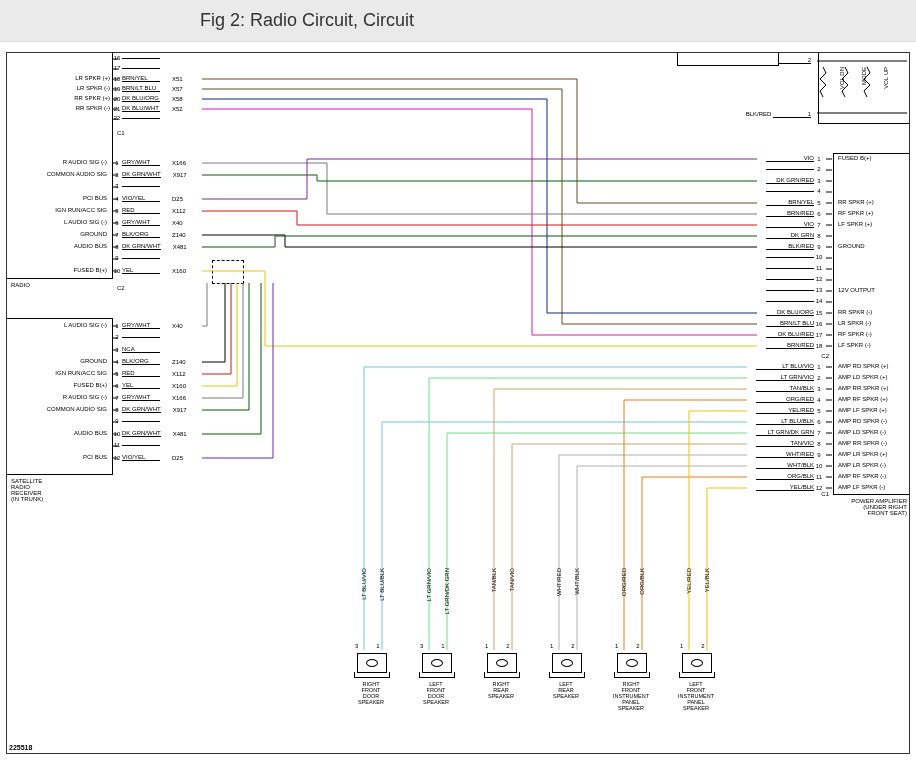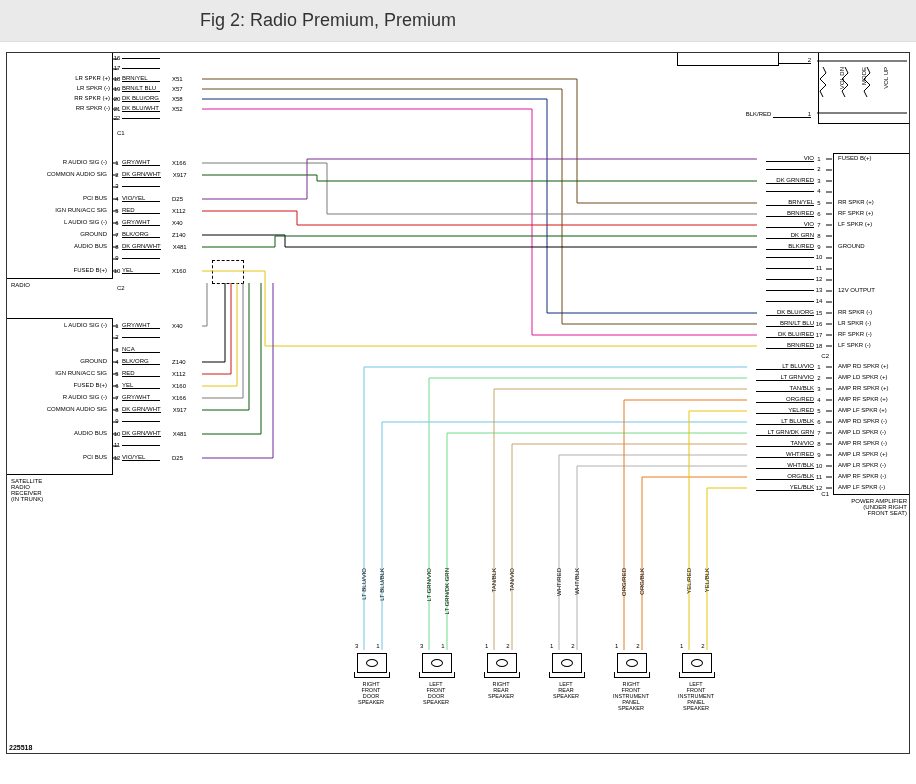--- a/index.html
+++ b/index.html
@@ -22,21 +22,21 @@
   .speaker-lbl { font-size:5.5px; text-align:center; width:44px; margin-top:8px; margin-left:-8px; }
   .vert-lbl { position:absolute; font-size:6px; writing-mode:vertical-rl; transform:rotate(180deg); }
   .switch-box { position:absolute; border:1px solid #000; }
   .imgnum { position:absolute; font-size:7px; font-weight:bold; }
   .underline { border-bottom:1px solid #000; display:inline-block; min-width:38px; }
 </style>
 </head>
 <body>
 
 <div class="header">
-  <h1>Fig 2: Radio Premium, Premium</h1>
+  <h1>Fig 2: Radio Circuit, Circuit</h1>
 </div>
 
 <div class="diagram-wrap">
   <div class="diagram">
 
     <div class="box" style="left:0;top:0;width:105px;height:225px;border-top:none;border-left:none;"></div>
     <div class="module-lbl" style="left:4px;top:229px;">RADIO</div>
 
     <div id="radioTopPins">
         <div class="pin-row" style="left: 105px; top: 2px;">

